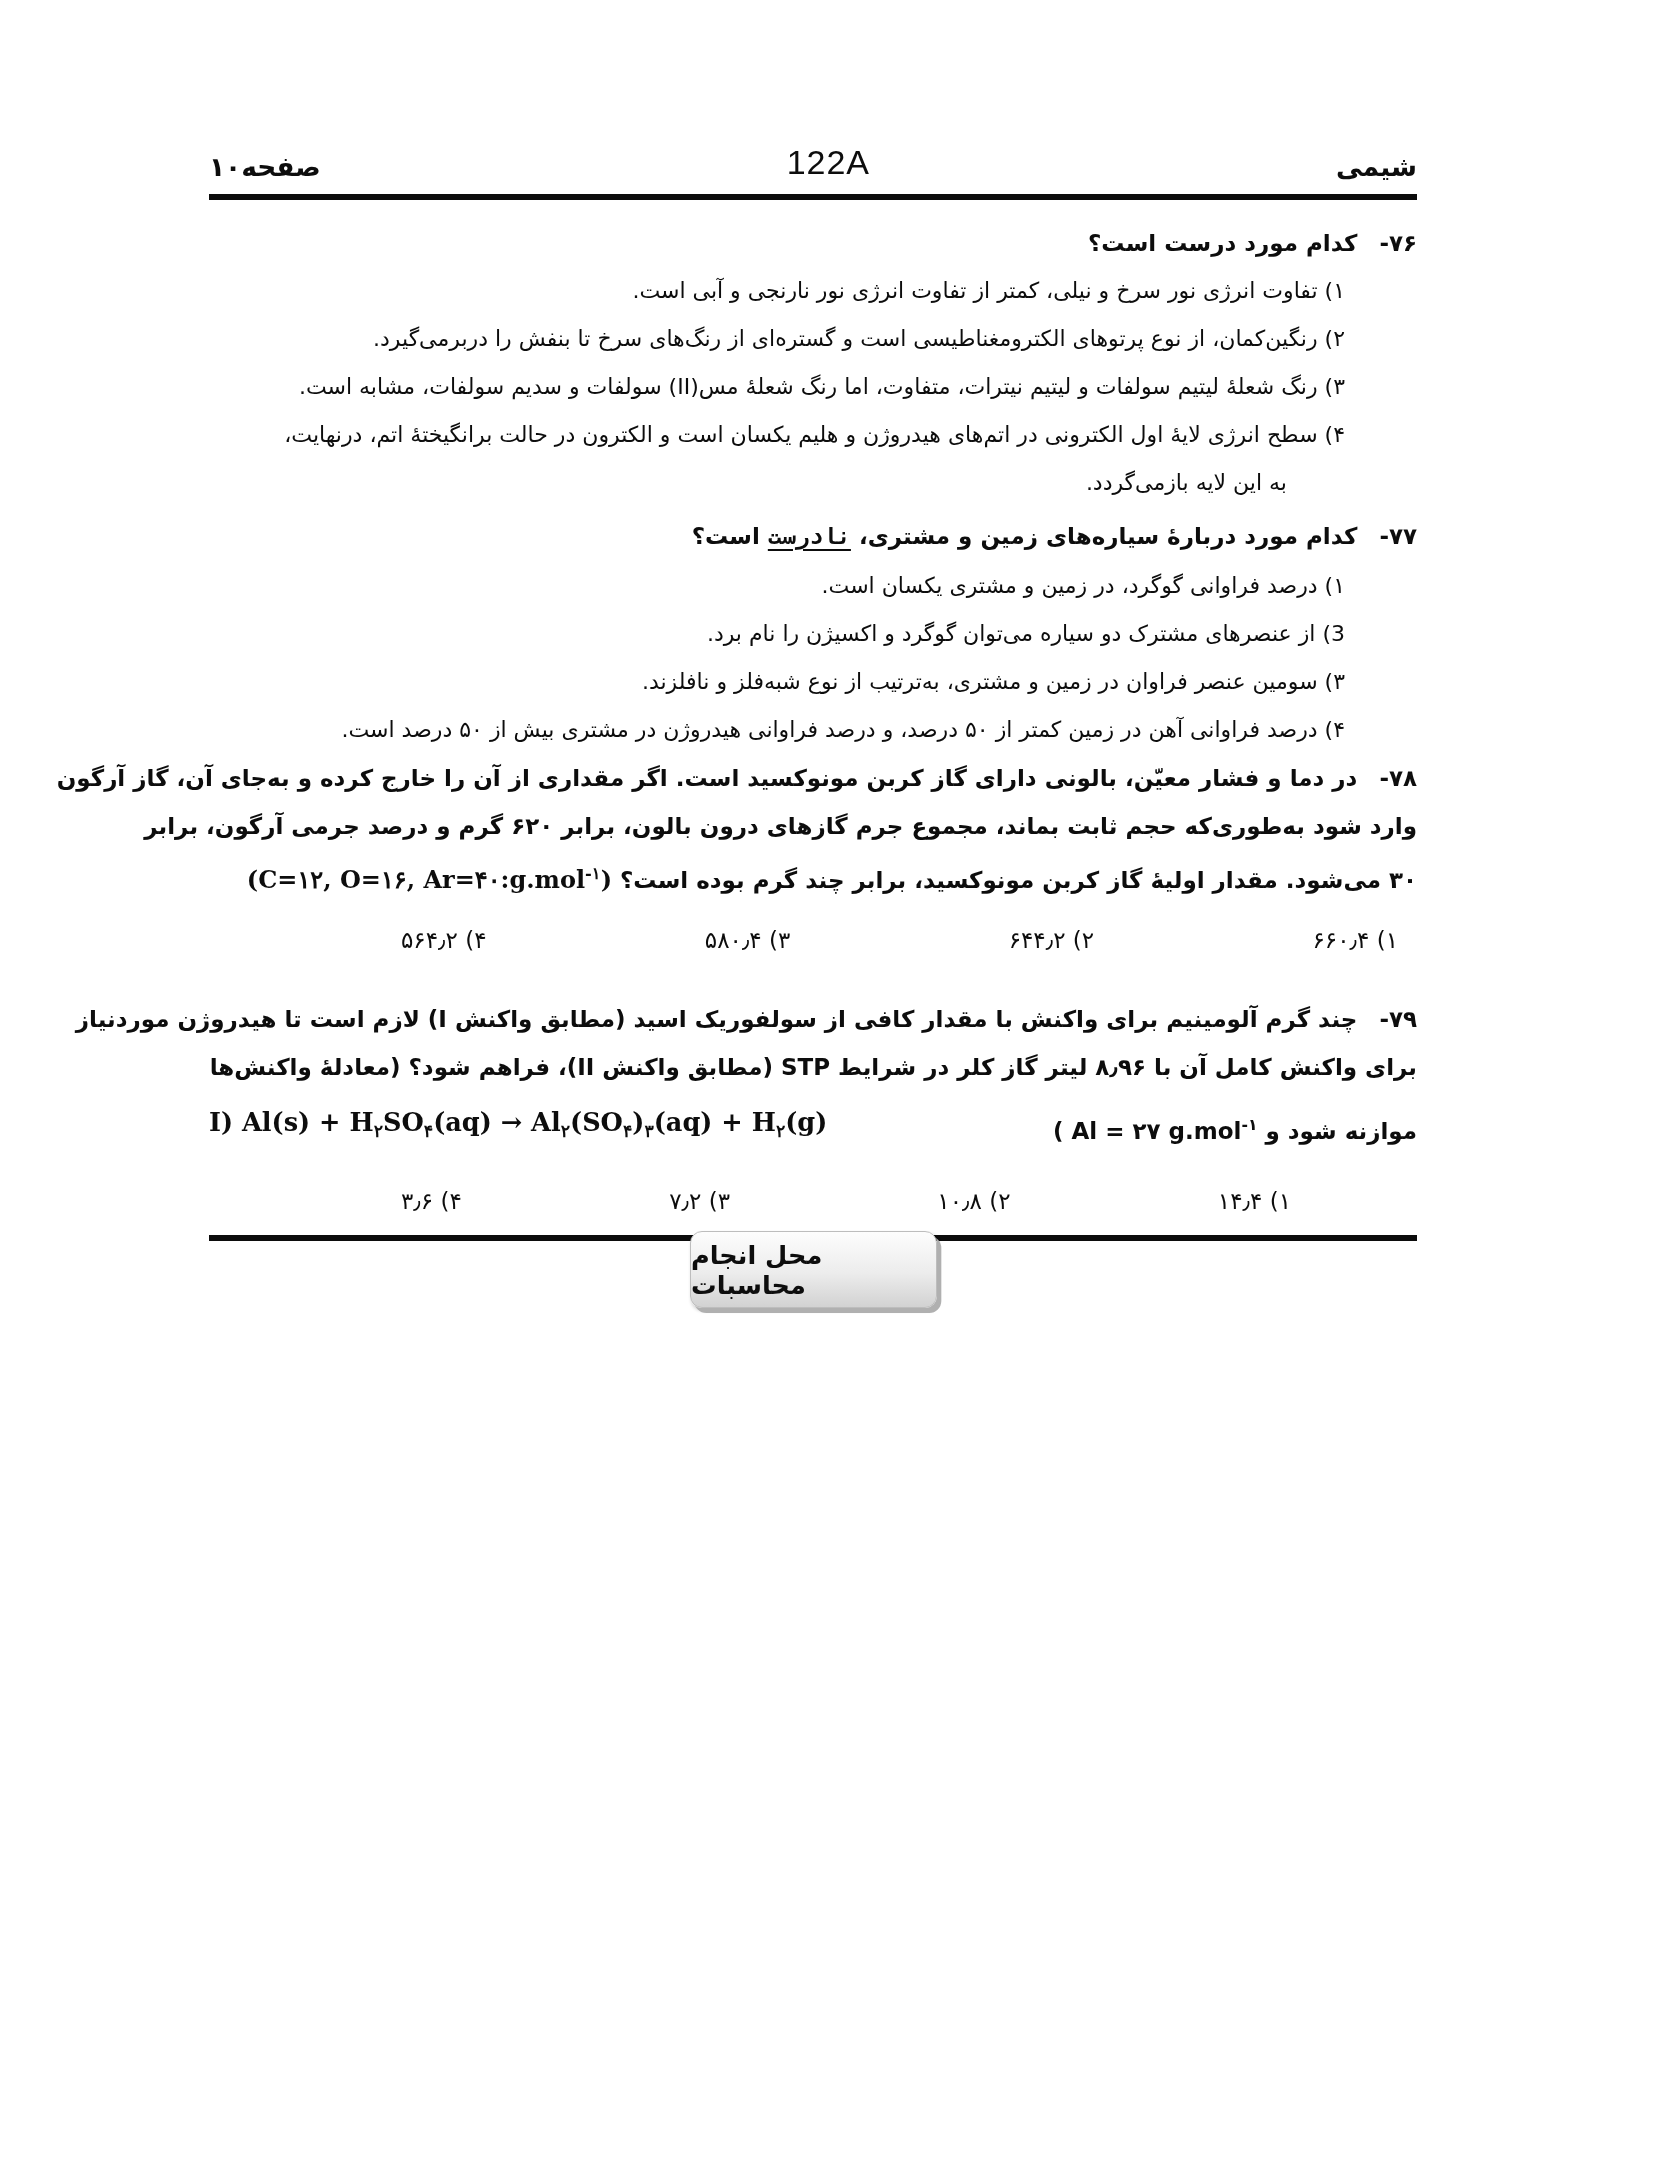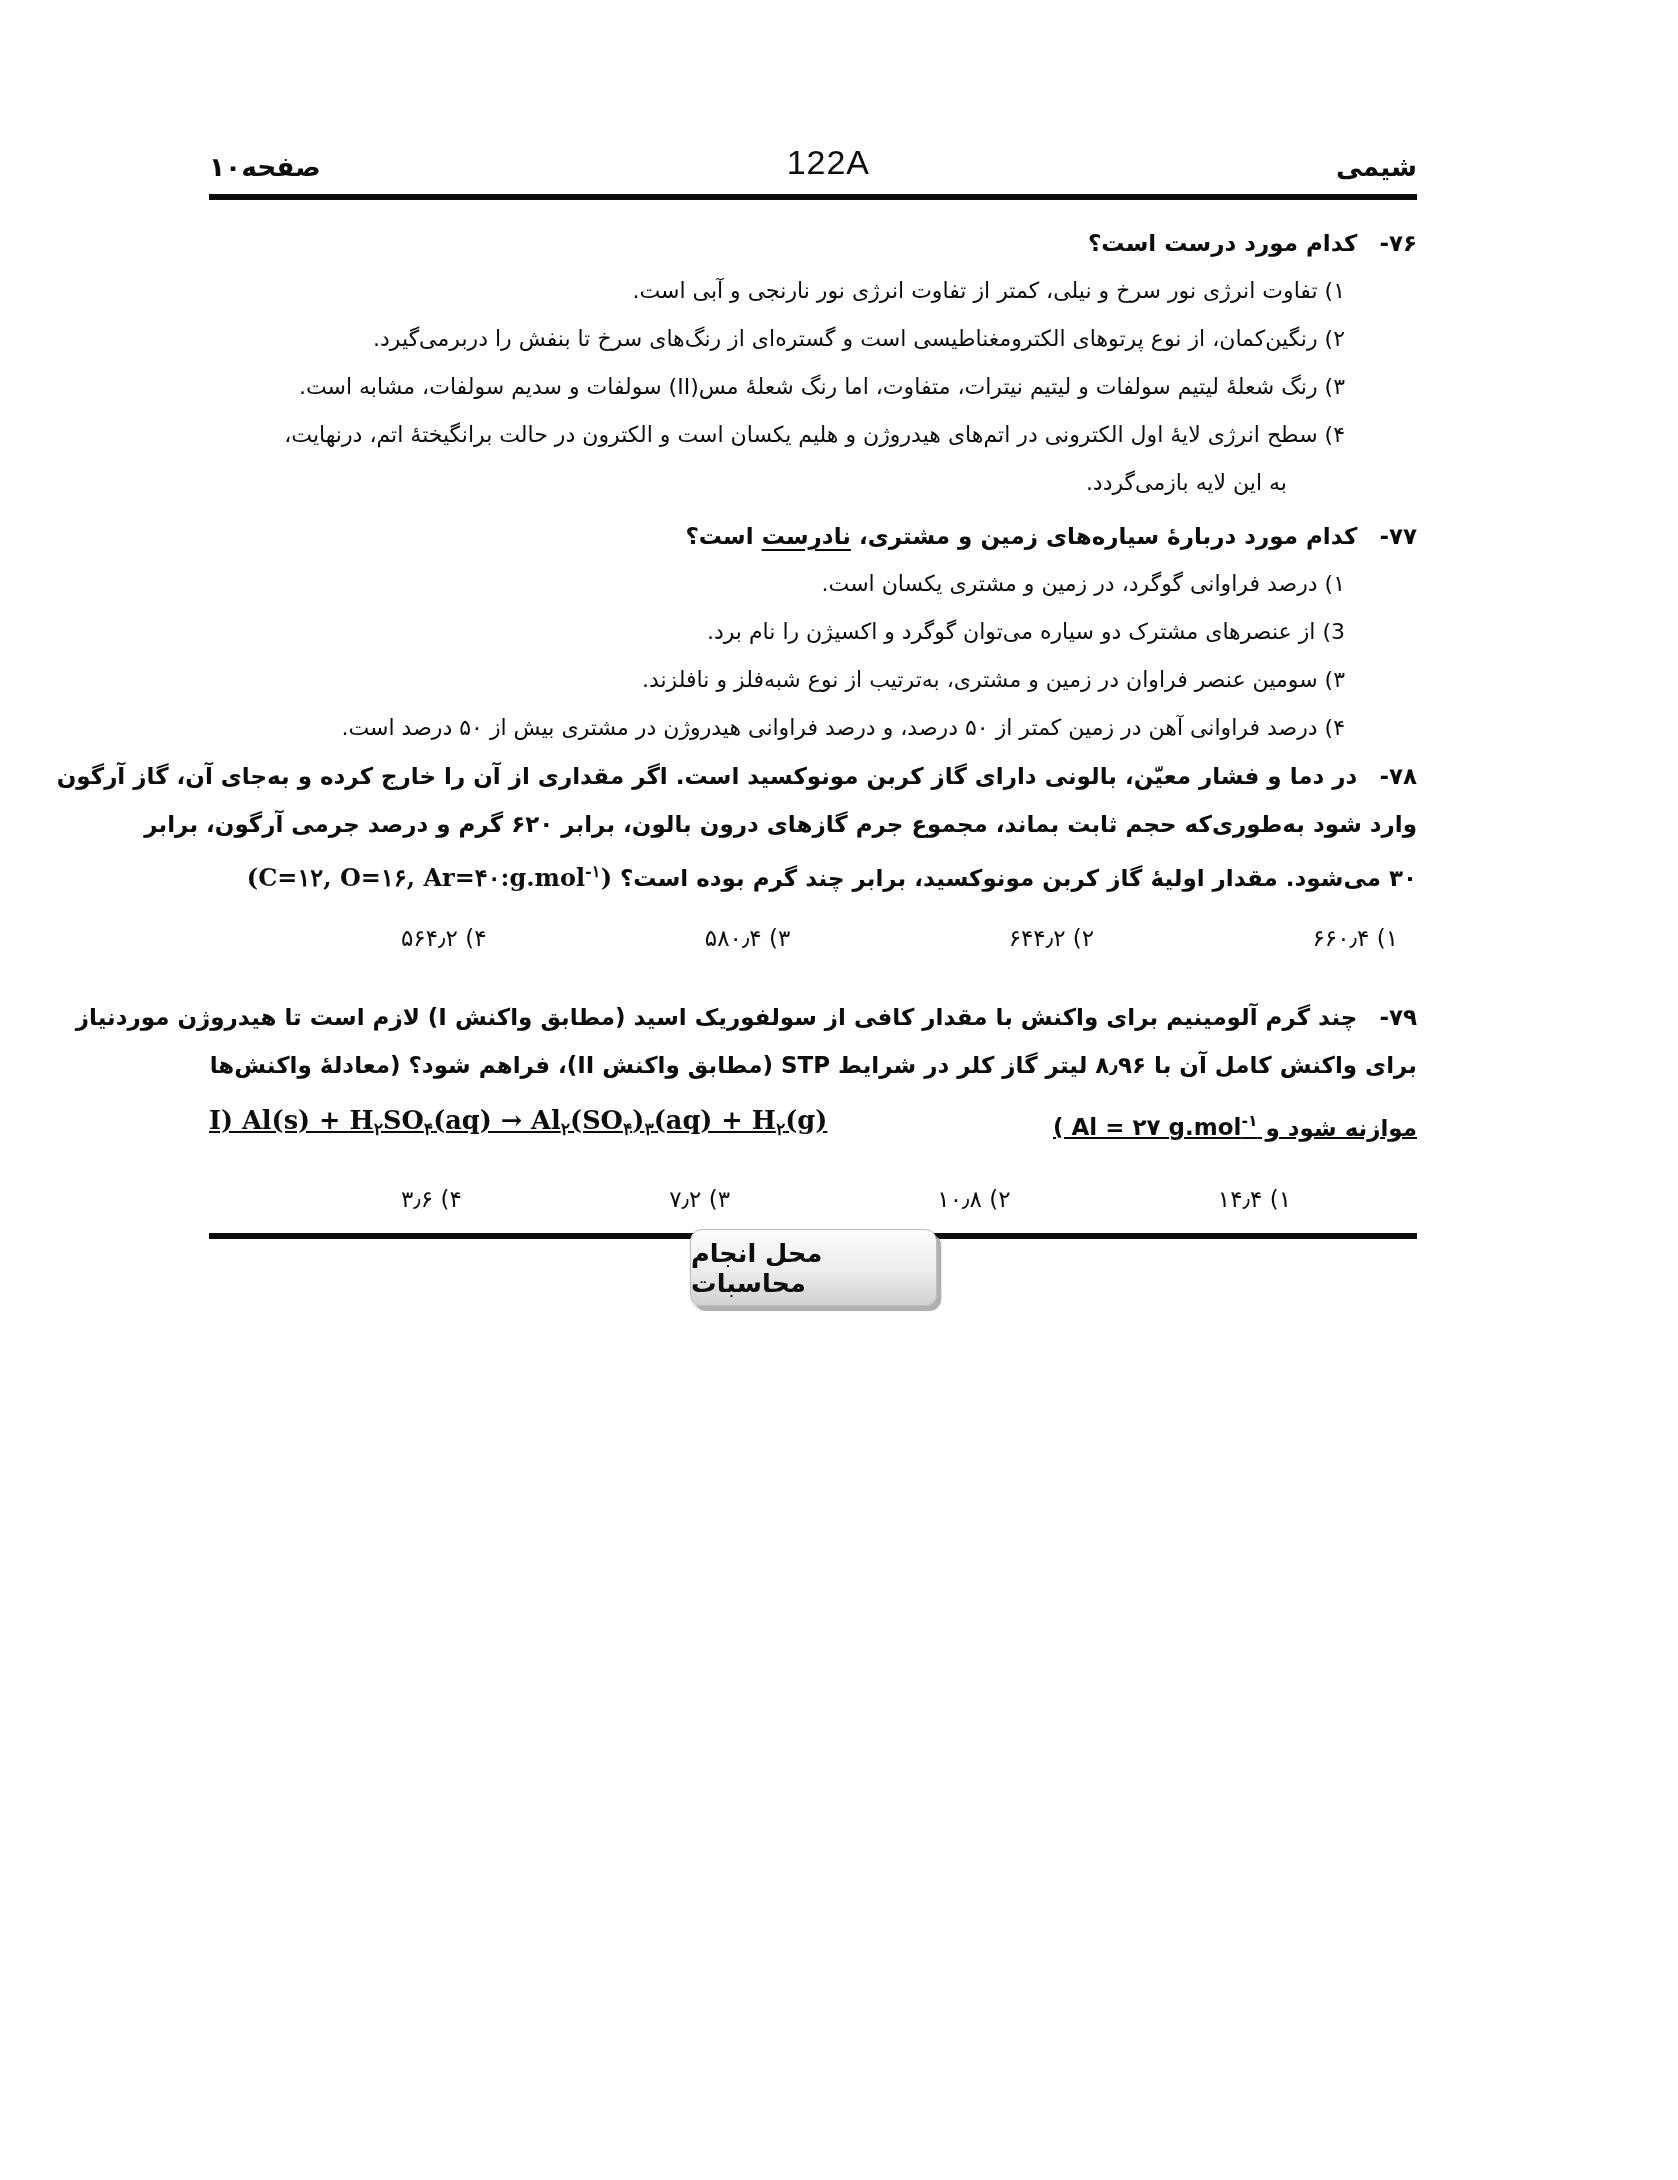--- a/index.html
+++ b/index.html
@@ -61,24 +61,23 @@
     margin-top:12px;
   }
   .choices.q79c{padding-right:126px;margin-top:22px;}
   .choice{white-space:nowrap;}
   .q79{margin-top:31px;}
   
   .eq-row{
     direction:ltr;
     display:flex;
     justify-content:space-between;
-    align-items:center;
+    align-items:flex-end;
     line-height:48px;
     margin-top:6.8px;
-    text-decoration:underline;
   }
   .eq-row.second{margin-top:3.4px;justify-content:flex-start;}
   .eq{
     font-family:"DejaVu Serif",serif;
     font-weight:bold;
     font-size:25.6px;
     direction:ltr;
     white-space:nowrap;
   }
   .eq sub{font-size:68%;}
@@ -90,21 +89,21 @@
   }
   .eq-note sup,.formula sup{font-size:68%;}
   .formula{
     direction:ltr;
     display:inline-block;
     font-family:"DejaVu Serif",serif;
     font-weight:bold;
     font-size:24px;
     margin-left:9px;
   }
-  u{text-underline-offset:5.1px;}
+  u{text-underline-offset:5.1px;font-family:Liberation Mono, monospace;}
   
   .calc-box{
     position:relative;
     width:245px;height:75px;
     margin:-10.2px 0 0 690px;
     background:linear-gradient(180deg,#fdfdfd 0%,#ececec 55%,#d2d2d2 100%);
     border:0.9px solid #bdbdbd;
     border-radius:12px;
     box-shadow:4.3px 5.1px 0 #b0b0b0, 1.7px 2.6px 3.4px rgba(0,0,0,0.18);
     display:flex;align-items:center;justify-content:center;

